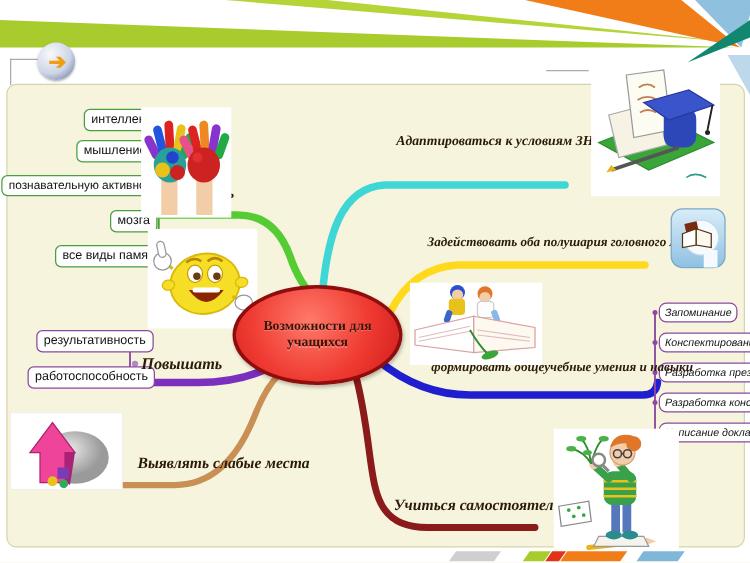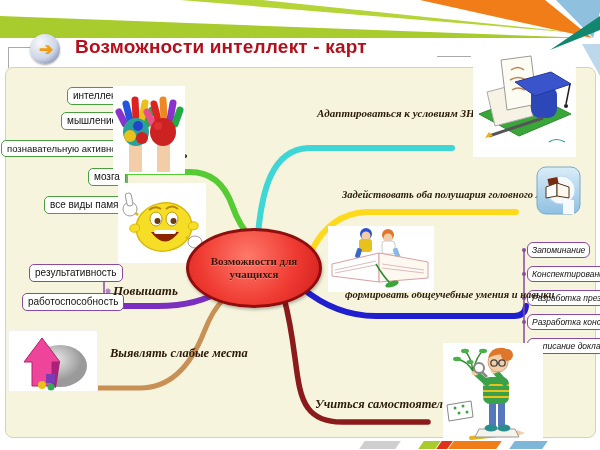--- a/index.html
+++ b/index.html
@@ -63,21 +63,20 @@
     <polygon points="556,0 600,0 600,12 593,38" fill="#8fc0dd"></polygon>
     <polygon points="600,16 600,30 550,50" fill="#12876f"></polygon>
     <polygon points="582,44 600,44 600,76" fill="#bcd8ea"></polygon>
   </svg>
 
   <span class="corner-line"></span>
   <span class="right-line"></span>
   <div class="nav-circle">
     <span class="arrow">➔</span>
   </div>
-  <h1 class="slide-title">Возможности интеллект - карт</h1>
 
   <div class="canvas"></div>
 
   <svg class="branches-svg" width="600" height="450" viewBox="0 0 600 450" style="z-index:2;position:absolute;">
 
     <path d="M127 96 L127 208" stroke="#4a9e3f" stroke-width="1.5" fill="none"></path>
     <path d="M126 172 H190 Q220 172 232 205 Q240 228 252 238" stroke="#55cc33" stroke-width="6" fill="none" stroke-linecap="round"></path>
     <circle cx="121" cy="151" r="2.5" fill="#7fc96a"></circle>
 
     <path d="M104 276 L104 306" stroke="#8a4a9e" stroke-width="1.5" fill="none"></path>
@@ -115,21 +114,21 @@
   <div class="tbox pbox" style="left:22px;top:293px;">работоспособность</div>
 
   <div class="tbox pbox sbox" style="left:527px;top:242px;">Запоминание</div>
   <div class="tbox pbox sbox" style="left:527px;top:266px;">Конспектирование</div>
   <div class="tbox pbox sbox" style="left:527px;top:290px;">Разработка презентаций</div>
   <div class="tbox pbox sbox" style="left:527px;top:314px;">Разработка конспектов</div>
   <div class="tbox pbox sbox" style="left:527px;top:338px;">Написание докладов</div>
 
   <div class="blabel" style="left:127px;top:146px;font-size:13px;">Развивать</div>
   <div class="blabel" style="left:113px;top:283px;font-size:13px;">Повышать</div>
-  <div class="blabel" style="left:110px;top:346px;font-size:12.5px;text-align:center;">Выявлять слабые места</div>
+  <div class="blabel" style="left:110px;top:363px;font-size:12.5px;text-align:center;">Выявлять слабые места</div>
   <div class="blabel" style="left:317px;top:107px;font-size:11px;">Адаптироваться к условиям ЗНО</div>
   <div class="blabel" style="left:342px;top:189px;font-size:10.5px;">Задействовать оба полушария головного мозга</div>
   <div class="blabel" style="left:345px;top:289px;font-size:10.5px;">формировать общеучебные умения и навыки</div>
   <div class="blabel" style="left:315px;top:397px;font-size:12.5px;">Учиться самостоятельно</div>
 
   <div class="img-card" style="left:113px;top:86px;">
     <svg width="72" height="88" viewBox="0 0 72 88">
       <rect width="72" height="88" fill="#fff"></rect>
       <g>
         <rect x="16" y="54" width="13" height="32" fill="#f3cda8"></rect>

